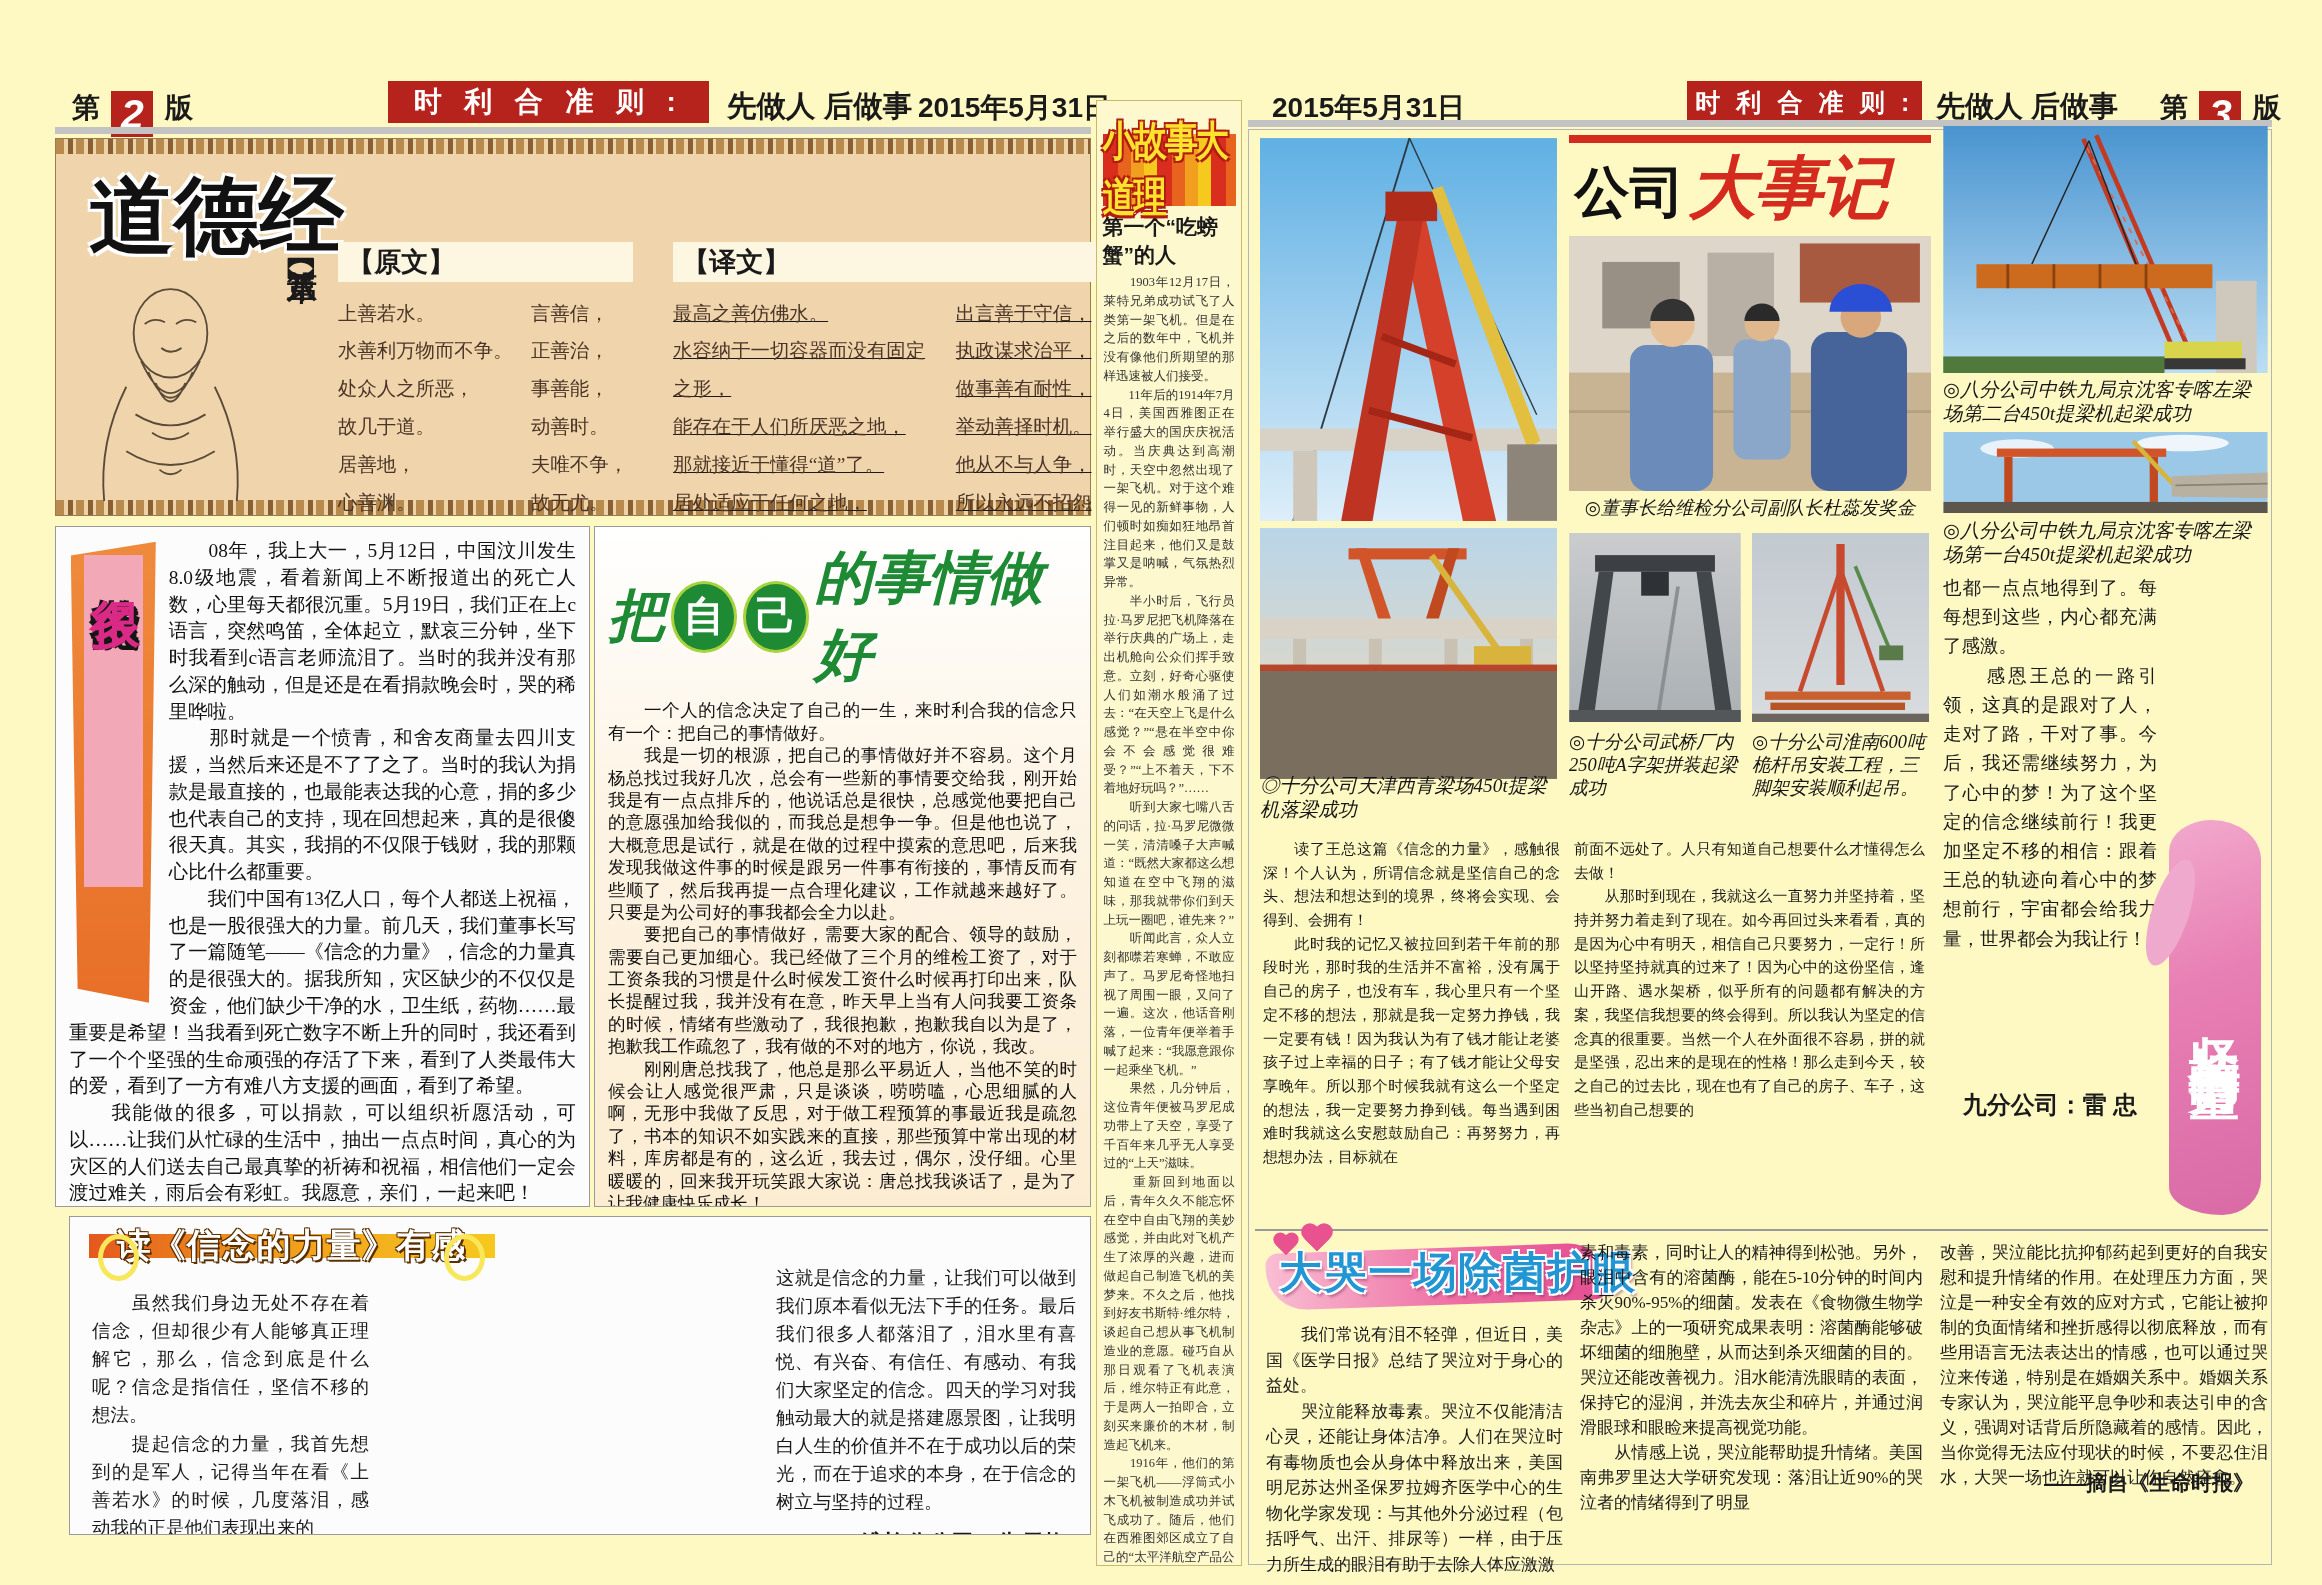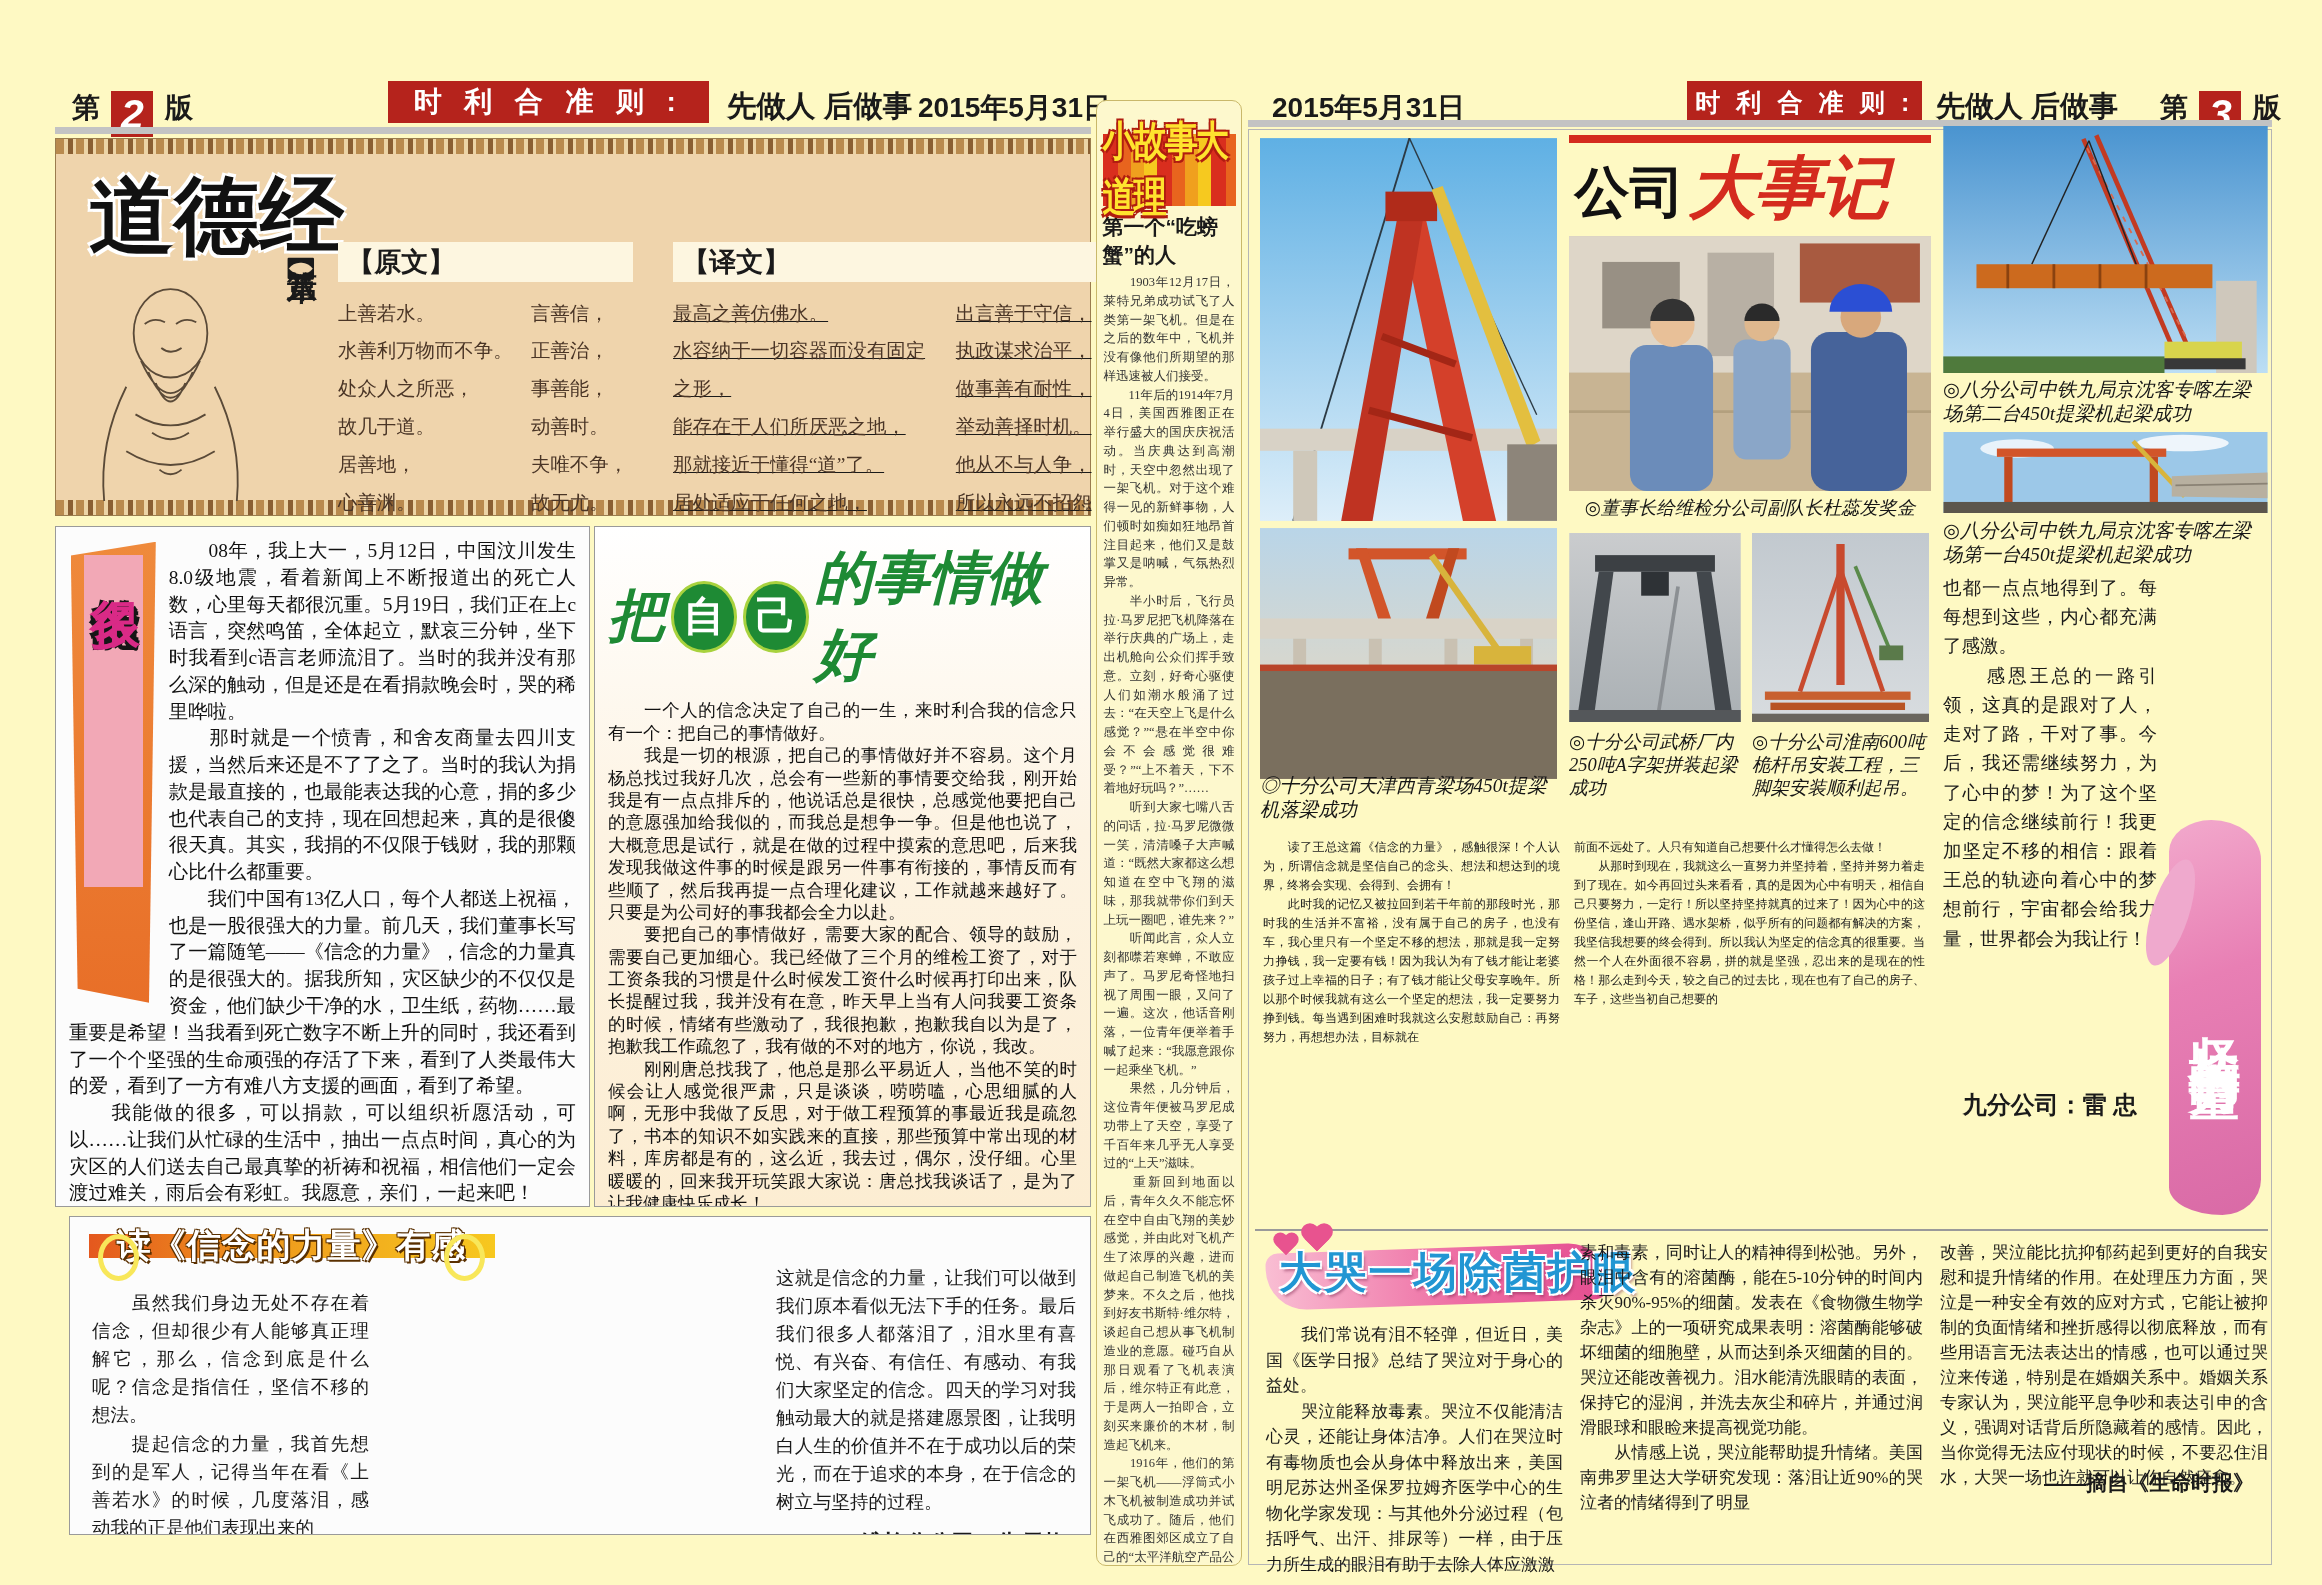--- a/index.html
+++ b/index.html
@@ -63,21 +63,21 @@
   .ycol-title{font-family:"Liberation Sans",sans-serif;font-weight:bold;font-size:21px;margin:7.4px 5.5px 3.7px 5.5px;}
   .ycol-body{font-size:12.5px;line-height:1.5;color:#333;margin:0 6.5px;text-align:justify;white-space:pre-line;}
   
   .pframe{border:0.9px solid #b5b5b5;box-sizing:border-box;}
   .photo{display:block;}
   .cap{font-size:19.4px;line-height:1.25;color:#161616;font-style:italic;white-space:pre-line;}
   .chron-bar{background:#d42b1e;}
   .chron-black{color:#111;font-weight:bold;font-size:55px;font-family:"Liberation Sans",sans-serif;}
   .chron-red{color:#d42b1e;font-weight:bold;font-size:68px;font-style:italic;font-family:"Liberation Sans",sans-serif;
       letter-spacing:-1.8px;}
-  .pcol{position:absolute;font-size:12px;line-height:1.58;text-align:justify;white-space:pre-line;}
+  .pcol{position:absolute;font-size:15px;line-height:1.58;text-align:justify;white-space:pre-line;}
   .persist-flag{position:absolute;background:linear-gradient(160deg,#f2a9cc 0%,#e87fb4 40%,#d96aa6 100%);
       border-radius:46% 54% 42% 58%/8% 10% 9% 7%;display:flex;align-items:center;justify-content:center;}
   .persist-flag:before{content:"";position:absolute;left:-16.6px;top:37px;width:37px;height:111px;
       background:#efa9cd;border-radius:50%;transform:rotate(18deg);}
   .persist-title{writing-mode:vertical-rl;text-orientation:upright;color:#fff;font-weight:bold;font-size:52px;
       font-family:"Liberation Sans",sans-serif;letter-spacing:9.2px;}
   .cry-ribbon{position:absolute;background:linear-gradient(90deg,#f9bed3,#ee6fa4 55%,#e44d90);
       border-radius:16.6px 55px 22px 55px;transform:rotate(-2deg);}
   .cry-title{position:absolute;color:#2196d3;font-weight:bold;font-size:43px;font-family:"Liberation Sans",sans-serif;
       letter-spacing:1.8px;
@@ -196,21 +196,21 @@
       <span class="a3-title">读《信念的力量》有感</span>
     </div>
     <div class="a3-col" style="left:22px;top:72px;width:277px;height:231px;">　　虽然我们身边无处不存在着信念，但却很少有人能够真正理解它，那么，信念到底是什么呢？信念是指信任，坚信不移的想法。
 　　提起信念的力量，我首先想到的是军人，记得当年在看《上善若水》的时候，几度落泪，感动我的正是他们表现出来的</div>
     <div class="a3-col" style="left:706px;top:18.5px;width:300px;height:286px;">
       <span class="ml">这就是信念的力量，让我们可以做到我们原本看似无法下手的任务。最后我们很多人都落泪了，泪水里有喜悦、有兴奋、有信任、有感动、有我们大家坚定的信念。四天的学习对我触动最大的就是搭建愿景图，让我明白人生的价值并不在于成功以后的荣光，而在于追求的本身，在于信念的树立与坚持的过程。</span>
       <div class="author" style="margin-top:9.2px;margin-right:9.2px;">维检分公司：朱雪梅</div>
     </div>
   </div>
 
-  <div class="abs ycol" style="left:1096px;top:100px;width:146px;height:1466px;border-radius:10px;">
+  <div class="abs ycol" style="left:1096px;top:100px;width:146px;height:1466px;">
     <div class="ycol-hdr">
       <span>小故事大道理</span>
     </div>
     <div class="ycol-title">第一个“吃螃蟹”的人</div>
     <div class="ycol-body">　　1903年12月17日，莱特兄弟成功试飞了人类第一架飞机。但是在之后的数年中，飞机并没有像他们所期望的那样迅速被人们接受。
 　　11年后的1914年7月4日，美国西雅图正在举行盛大的国庆庆祝活动。当庆典达到高潮时，天空中忽然出现了一架飞机。对于这个难得一见的新鲜事物，人们顿时如痴如狂地昂首注目起来，他们又是鼓掌又是呐喊，气氛热烈异常。
 　　半小时后，飞行员拉·马罗尼把飞机降落在举行庆典的广场上，走出机舱向公众们挥手致意。立刻，好奇心驱使人们如潮水般涌了过去：“在天空上飞是什么感觉？”“悬在半空中你会不会感觉很难受？”“上不着天，下不着地好玩吗？”……
 　　听到大家七嘴八舌的问话，拉·马罗尼微微一笑，清清嗓子大声喊道：“既然大家都这么想知道在空中飞翔的滋味，那我就带你们到天上玩一圈吧，谁先来？”
 　　听闻此言，众人立刻都噤若寒蝉，不敢应声了。马罗尼奇怪地扫视了周围一眼，又问了一遍。这次，他话音刚落，一位青年便举着手喊了起来：“我愿意跟你一起乘坐飞机。”
 　　果然，几分钟后，这位青年便被马罗尼成功带上了天空，享受了千百年来几乎无人享受过的“上天”滋味。

